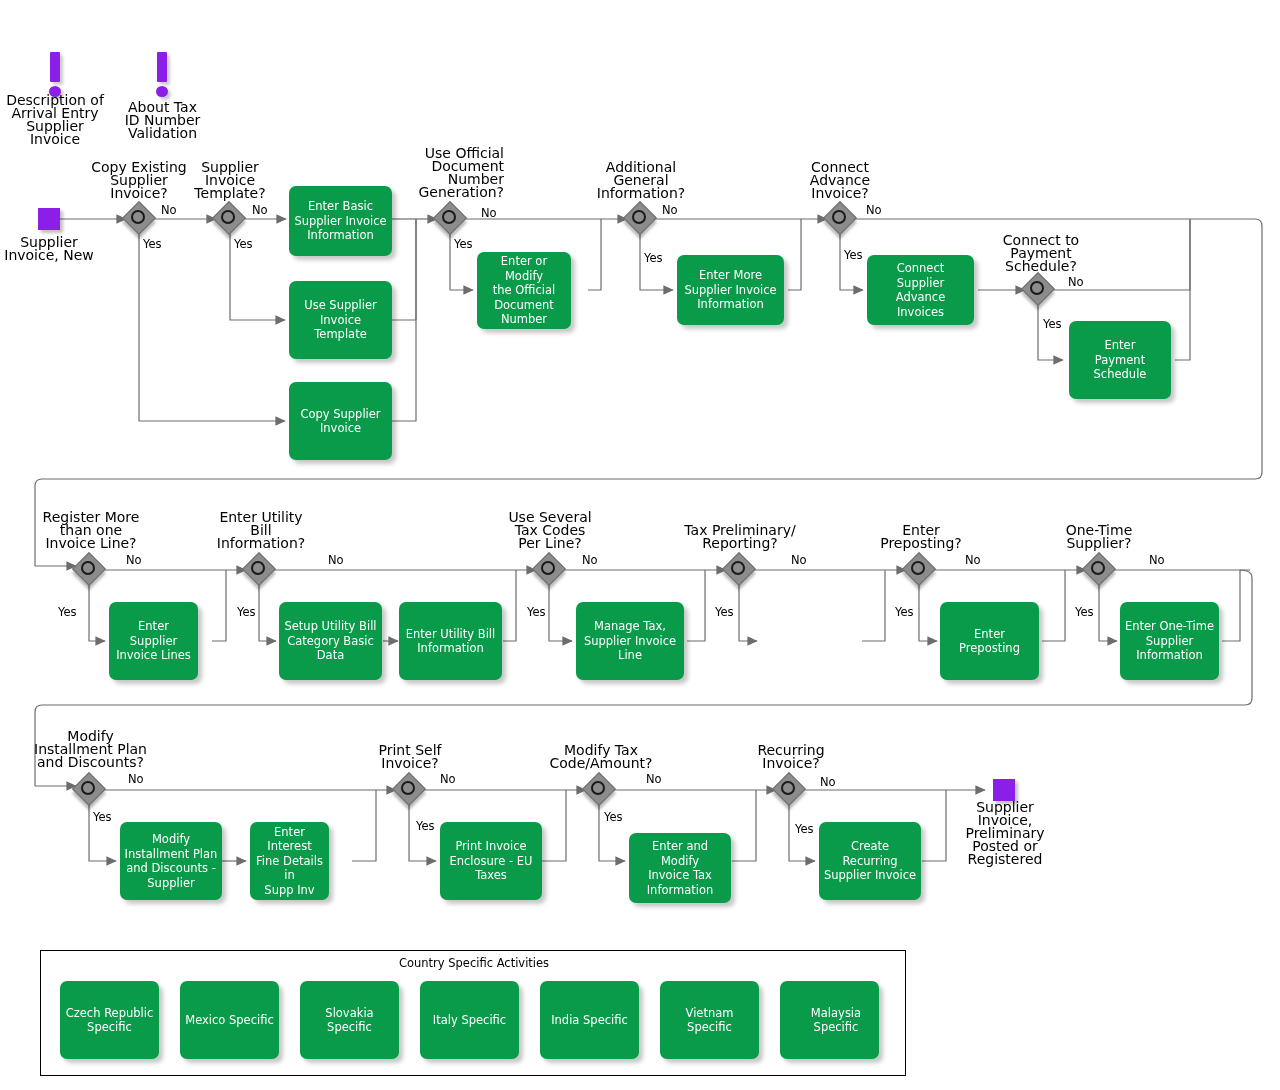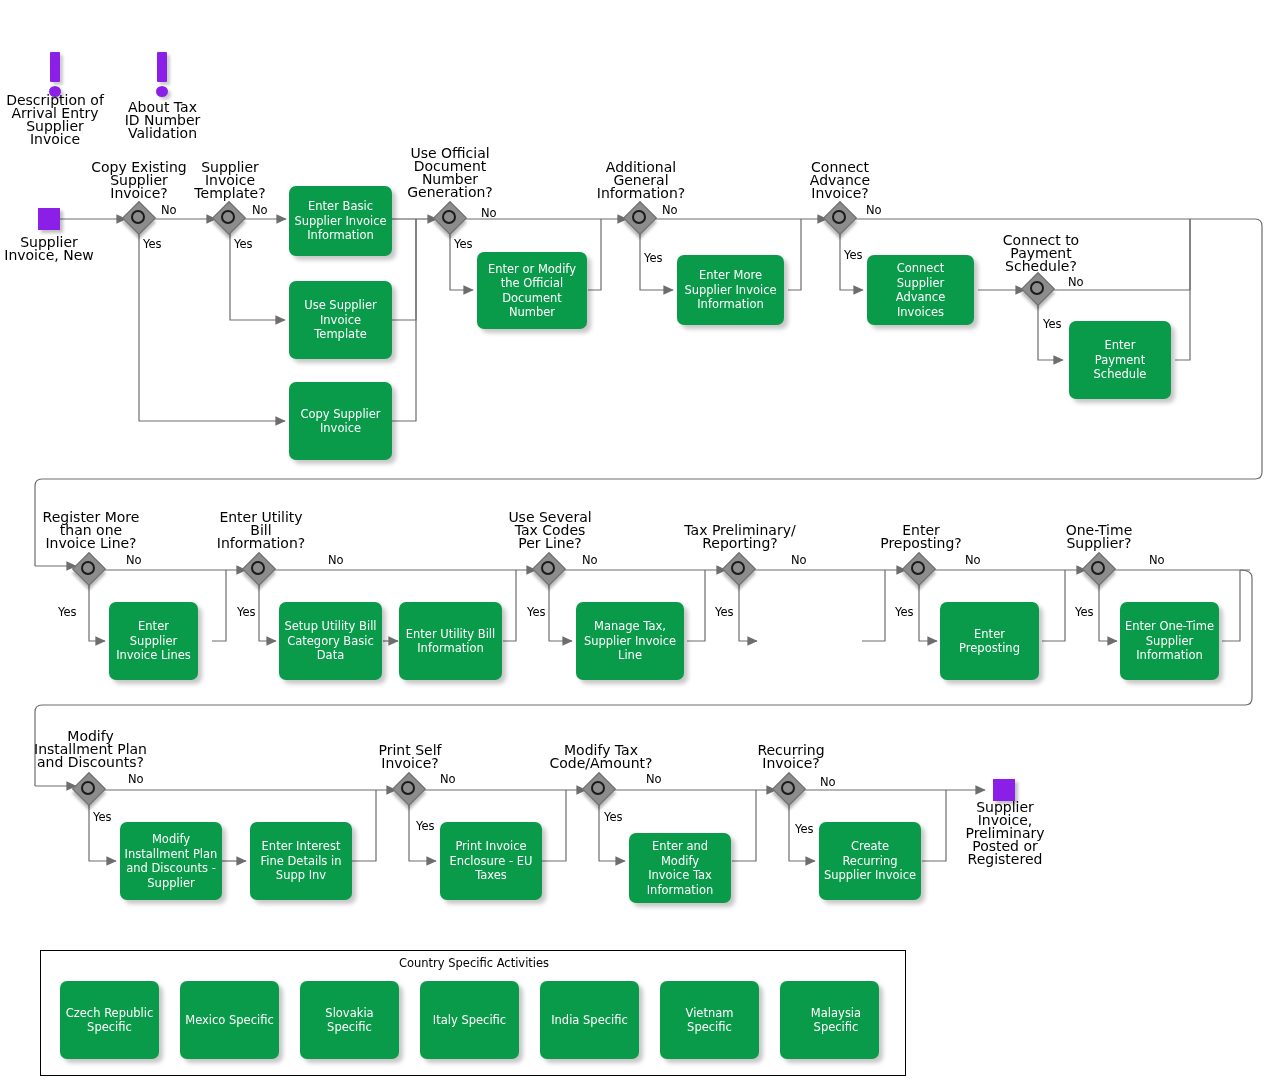--- a/index.html
+++ b/index.html
@@ -267,28 +267,28 @@
   </div>
   <div class="act" style="left:289px;top:382px;width:103px;height:78px;">
     <span style="white-space:pre-line;">Copy Supplier
 Invoice</span>
   </div>
 
   <div class="dec" style="left:437px;top:205px;">
     <div class="dia"></div>
     <div class="ring"></div>
   </div>
-  <div class="lbl" style="left:396px;top:147px;width:108px;">Use Official
+  <div class="lbl" style="left:396px;top:147px;width:108px;text-align:right;">Use Official
 Document
 Number
 Generation?</div>
   <div class="yn" style="left:481px;top:207px;">No</div>
   <div class="yn" style="left:454px;top:238px;">Yes</div>
 
-  <div class="act" style="left:477px;top:252px;width:110px;height:77px;">
+  <div class="act" style="left:477px;top:252px;width:94px;height:77px;">
     <span style="white-space:pre-line;">Enter or Modify
 the Official
 Document
 Number</span>
   </div>
 
   <div class="dec" style="left:627px;top:205px;">
     <div class="dia"></div>
     <div class="ring"></div>
   </div>
@@ -435,21 +435,21 @@
 and Discounts?</div>
   <div class="yn" style="left:128px;top:773px;">No</div>
   <div class="yn" style="left:93px;top:811px;">Yes</div>
 
   <div class="act" style="left:120px;top:822px;width:102px;height:78px;">
     <span style="white-space:pre-line;">Modify
 Installment Plan
 and Discounts -
 Supplier</span>
   </div>
-  <div class="act" style="left:250px;top:822px;width:102px;height:78px;">
+  <div class="act" style="left:250px;top:822px;width:79px;height:78px;">
     <span style="white-space:pre-line;">Enter Interest
 Fine Details in
 Supp Inv</span>
   </div>
 
   <div class="dec" style="left:396px;top:776px;">
     <div class="dia"></div>
     <div class="ring"></div>
   </div>
   <div class="lbl" style="left:358px;top:744px;width:104px;">Print Self

